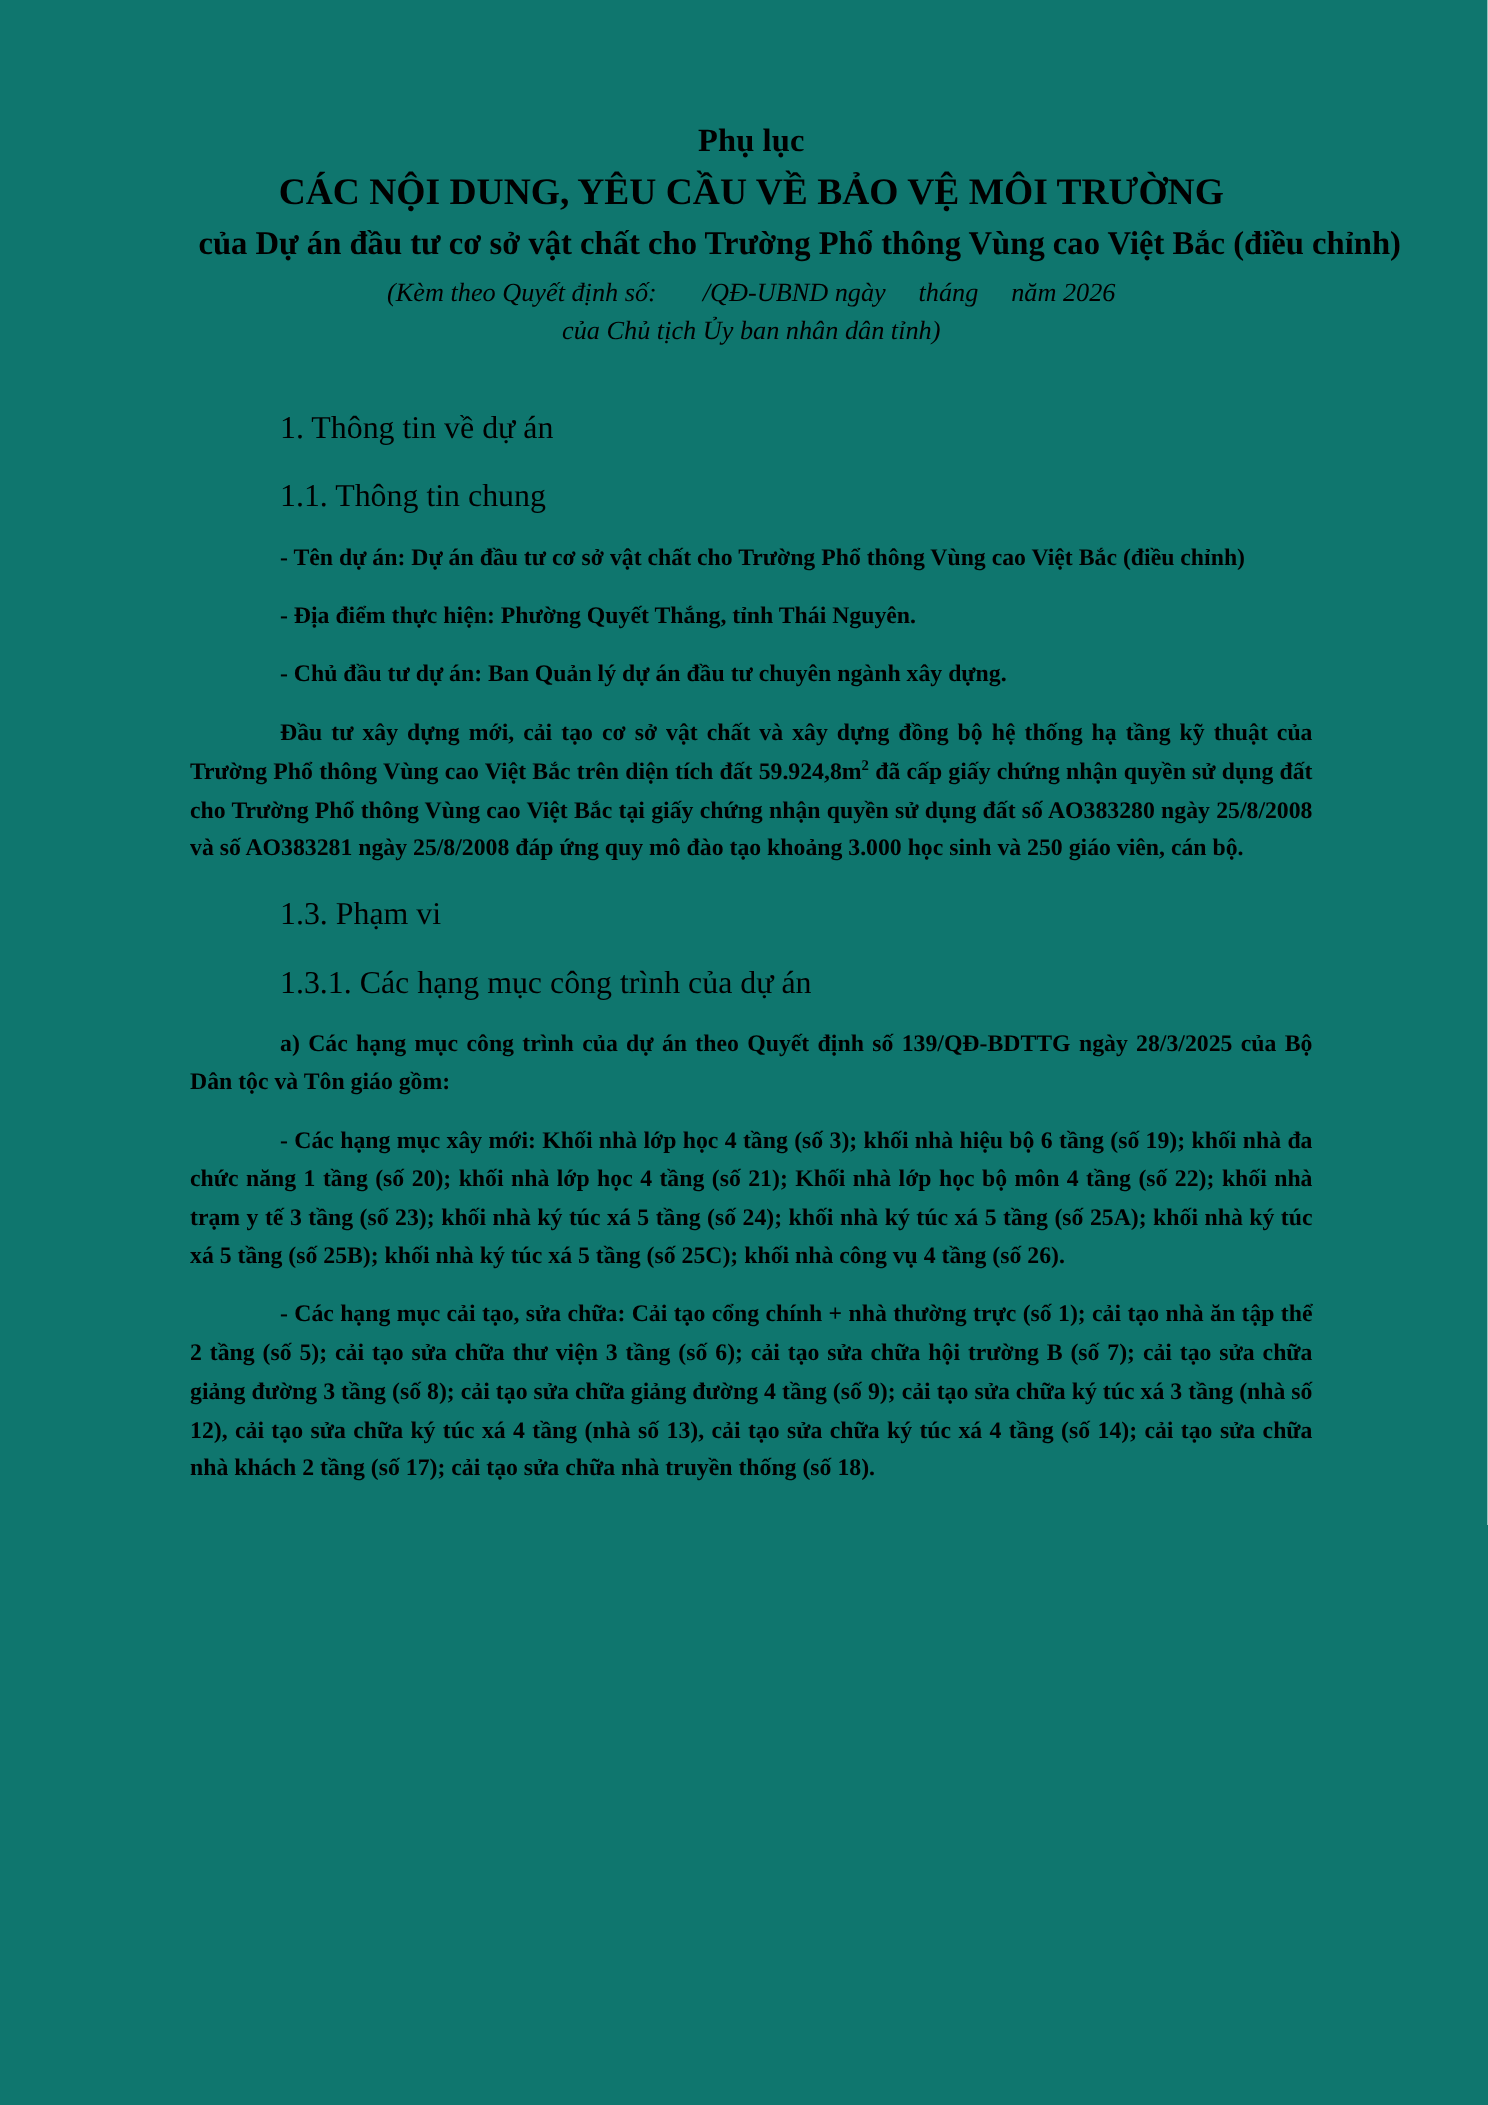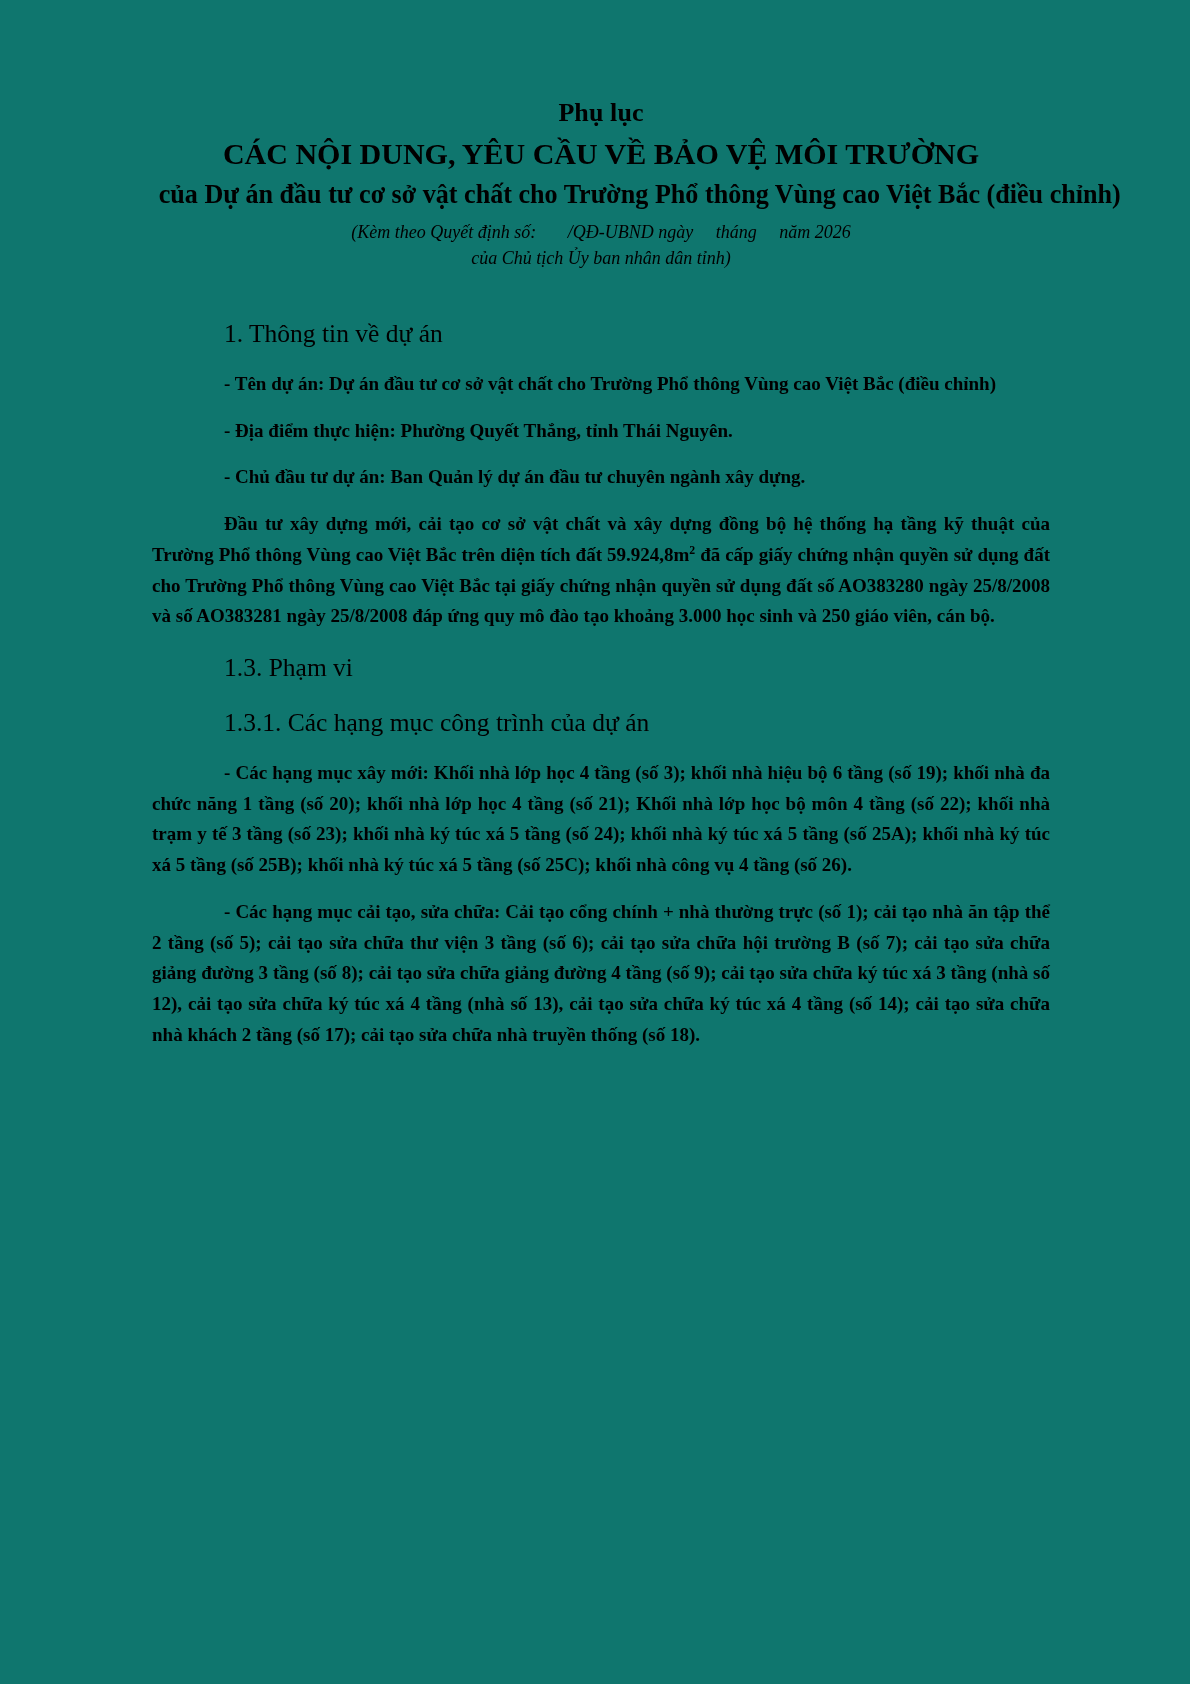--- a/index.html
+++ b/index.html
@@ -47,21 +47,21 @@
     font-weight: bold;
     font-size: 26.5px;
     line-height: 1.30;
     margin: 4px 0 0 0;
     white-space: nowrap;
     transform: scaleX(0.985);
     transform-origin: center;
   }
   .line-italic {
     font-style: italic;
-    font-size: 18px;
+    font-size: 21px;
     line-height: 1.34;
     margin: 8px 0 0 0;
     white-space: pre;
   }
   .line-italic.second {
     margin-top: 2px;
   }
 
   
   .body-block {
@@ -109,33 +109,35 @@
     <div class="line-title-main">CÁC NỘI DUNG, YÊU CẦU VỀ BẢO VỆ MÔI TRƯỜNG</div>
     <div class="line-title-sub">của Dự án đầu tư cơ sở vật chất cho Trường Phổ thông Vùng cao Việt Bắc (điều chỉnh)</div>
     <div class="line-italic">(Kèm theo Quyết định số:       /QĐ-UBND ngày     tháng     năm 2026</div>
     <div class="line-italic second">của Chủ tịch Ủy ban nhân dân tỉnh)</div>
   </div>
 
   <div class="body-block">
 
     <p class="h2">1. Thông tin về dự án</p>
 
+    <p class="h3">1.1. Thông tin chung</p>
 
     <p class="para last-line-left">- Tên dự án: Dự án đầu tư cơ sở vật chất cho Trường Phổ thông Vùng cao Việt Bắc (điều chỉnh)</p>
 
     <p class="para last-line-left">- Địa điểm thực hiện: Phường Quyết Thắng, tỉnh Thái Nguyên.</p>
 
     <p class="para last-line-left">- Chủ đầu tư dự án: Ban Quản lý dự án đầu tư chuyên ngành xây dựng.</p>
 
 
     <p class="para last-line-left"><span>Đầu tư xây dựng mới, cải tạo cơ sở vật chất và xây dựng đồng bộ hệ thống hạ tầng kỹ thuật của Trường Phổ thông Vùng cao Việt Bắc trên diện tích đất 59.924,8m</span><sup>2</sup><span> đã cấp giấy chứng nhận quyền sử dụng đất cho Trường Phổ thông Vùng cao Việt Bắc tại giấy chứng nhận quyền sử dụng đất số AO383280 ngày 25/8/2008 và số AO383281 ngày 25/8/2008 đáp ứng quy mô đào tạo khoảng 3.000 học sinh và 250 giáo viên, cán bộ.</span></p>
 
     <p class="h3">1.3. Phạm vi</p>
 
     <p class="h3">1.3.1. Các hạng mục công trình của dự án</p>
 
+    <p class="para last-line-left">a) Các hạng mục công trình của dự án theo Quyết định số 139/QĐ-BDTTG ngày 28/3/2025 của Bộ Dân tộc và Tôn giáo gồm:</p>
 
     <p class="para last-line-left">- Các hạng mục xây mới: Khối nhà lớp học 4 tầng (số 3); khối nhà hiệu bộ 6 tầng (số 19); khối nhà đa chức năng 1 tầng (số 20); khối nhà lớp học 4 tầng (số 21); Khối nhà lớp học bộ môn 4 tầng (số 22); khối nhà trạm y tế 3 tầng (số 23); khối nhà ký túc xá 5 tầng (số 24); khối nhà ký túc xá 5 tầng (số 25A); khối nhà ký túc xá 5 tầng (số 25B); khối nhà ký túc xá 5 tầng (số 25C); khối nhà công vụ 4 tầng (số 26).</p>
 
     <p class="para last-line-left">- Các hạng mục cải tạo, sửa chữa: Cải tạo cổng chính + nhà thường trực (số 1); cải tạo nhà ăn tập thể 2 tầng (số 5); cải tạo sửa chữa thư viện 3 tầng (số 6); cải tạo sửa chữa hội trường B (số 7); cải tạo sửa chữa giảng đường 3 tầng (số 8); cải tạo sửa chữa giảng đường 4 tầng (số 9); cải tạo sửa chữa ký túc xá 3 tầng (nhà số 12), cải tạo sửa chữa ký túc xá 4 tầng (nhà số 13), cải tạo sửa chữa ký túc xá 4 tầng (số 14); cải tạo sửa chữa nhà khách 2 tầng (số 17); cải tạo sửa chữa nhà truyền thống (số 18).</p>
 
   </div>
 </div>
 
 </body></html>

